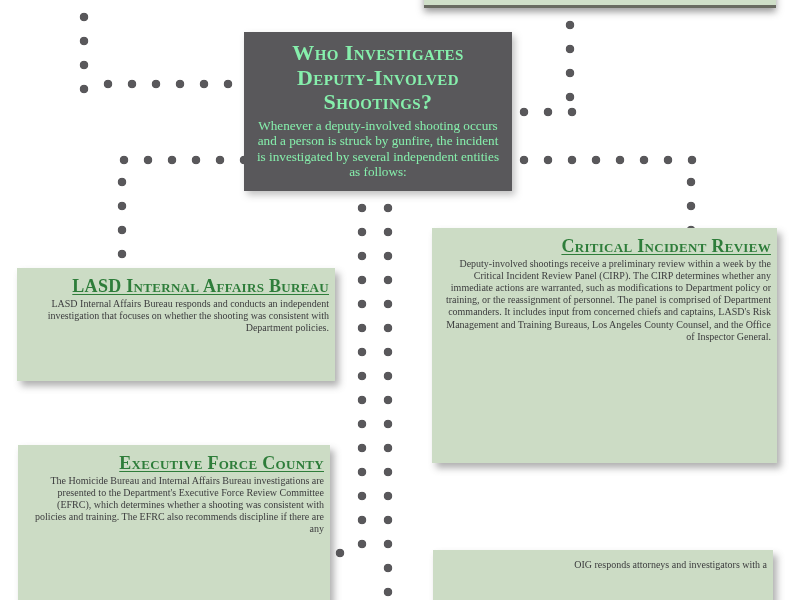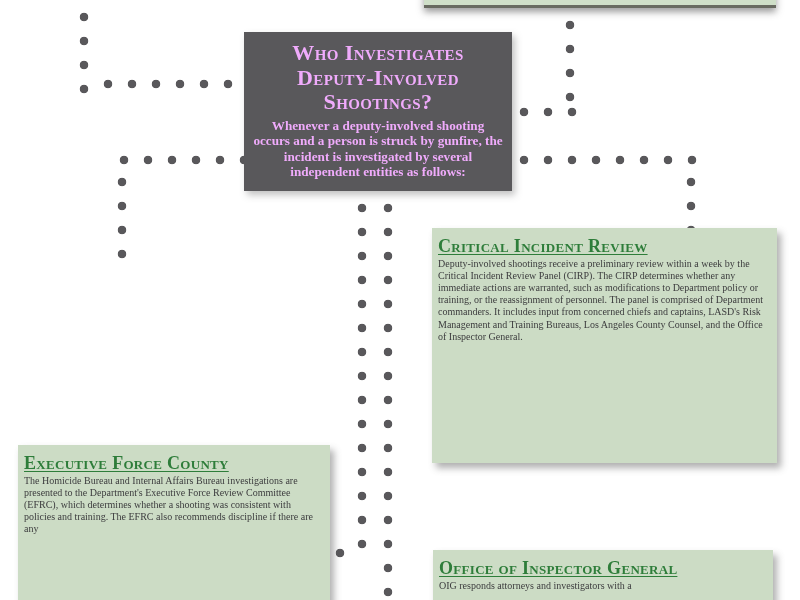--- a/index.html
+++ b/index.html
@@ -25,29 +25,29 @@
   #conn-e-h{left:512px;top:148px;width:192px;}
   #conn-e-v{left:679px;top:170px;height:58px;}
 
   
   .top-sliver{position:absolute;left:424px;top:-10px;width:352px;height:15px;
     background:#cfdfc8;border-bottom:3px solid #686a60;
     box-shadow:0 4px 7px rgba(60,60,60,0.5);}
 
   
   .dark-box{position:absolute;left:244px;top:32px;width:268px;height:159px;
-    background:#59585b;color:#f0abfc;text-align:center;
+    background:#59585b;color:#86efac;text-align:center;
     box-shadow:3px 4px 7px rgba(80,80,80,0.35);box-sizing:border-box;padding:9px 8px 0 8px;}
   .dark-box h1{margin:0;font-size:22px;line-height:1.12;font-weight:700;
     font-variant:small-caps;letter-spacing:0.4px;}
-  .dark-box p{margin:3px 0 0 0;font-size:13.2px;line-height:1.16;font-weight:700;}
+  .dark-box p{margin:3px 0 0 0;font-size:13.2px;line-height:1.16;font-weight:400;}
 
   
   .green-box{position:absolute;background:#ccdcc5;box-sizing:border-box;
-    box-shadow:4px 5px 7px rgba(80,80,80,0.45);text-align:left;
+    box-shadow:4px 5px 7px rgba(80,80,80,0.45);text-align:right;
     padding:8px 6px 6px 6px;color:#3c3c3e;}
   .green-box h2{margin:0 0 1px 0;font-size:18px;line-height:1.15;font-weight:700;
     font-variant:small-caps;letter-spacing:0.3px;color:#2e7d3a;
     text-decoration:underline;text-underline-offset:2px;}
   .green-box p{margin:1px 0 0 0;font-size:10px;line-height:1.22;}
 
   #box-lasd{left:17px;top:268px;width:318px;height:113px;}
   #box-cir {left:432px;top:228px;width:345px;height:235px;}
   #box-efr {left:18px;top:445px;width:312px;height:185px;}
   #box-oig {left:433px;top:550px;width:340px;height:80px;}
@@ -69,29 +69,32 @@
   <div class="dots h" id="conn-d-h"></div>
   <div class="dots v" id="conn-d-v"></div>
   <div class="dots h" id="conn-e-h"></div>
   <div class="dots v" id="conn-e-v"></div>
 
   <div class="dark-box">
     <h1>Who Investigates Deputy-Involved Shootings?</h1>
     <p>Whenever a deputy-involved shooting occurs and a person is struck by gunfire, the incident is investigated by several independent entities as follows:</p>
   </div>
 
+  <div class="green-box" id="box-lasd">
+    <h2>LASD Internal Affairs Bureau</h2>
+    <p>LASD Internal Affairs Bureau responds and conducts an independent investigation that focuses on whether the shooting was consistent with Department policies.</p>
+  </div>
 
   <div class="green-box" id="box-cir">
     <h2>Critical Incident Review</h2>
     <p>Deputy-involved shootings receive a preliminary review within a week by the Critical Incident Review Panel (CIRP). The CIRP determines whether any immediate actions are warranted, such as modifications to Department policy or training, or the reassignment of personnel. The panel is comprised of Department commanders. It includes input from concerned chiefs and captains, LASD's Risk Management and Training Bureaus, Los Angeles County Counsel, and the Office of Inspector General.</p>
   </div>
 
   <div class="green-box" id="box-efr">
     <h2>Executive Force County</h2>
     <p>The Homicide Bureau and Internal Affairs Bureau investigations are presented to the Department's Executive Force Review Committee (EFRC), which determines whether a shooting was consistent with policies and training. The EFRC also recommends discipline if there are any</p>
   </div>
 
   <div class="green-box" id="box-oig">
-    <h2>Office of Inspector General</h2>
     <p>OIG responds attorneys and investigators with a</p>
   </div>
 
 </div>
 
 </body></html>

